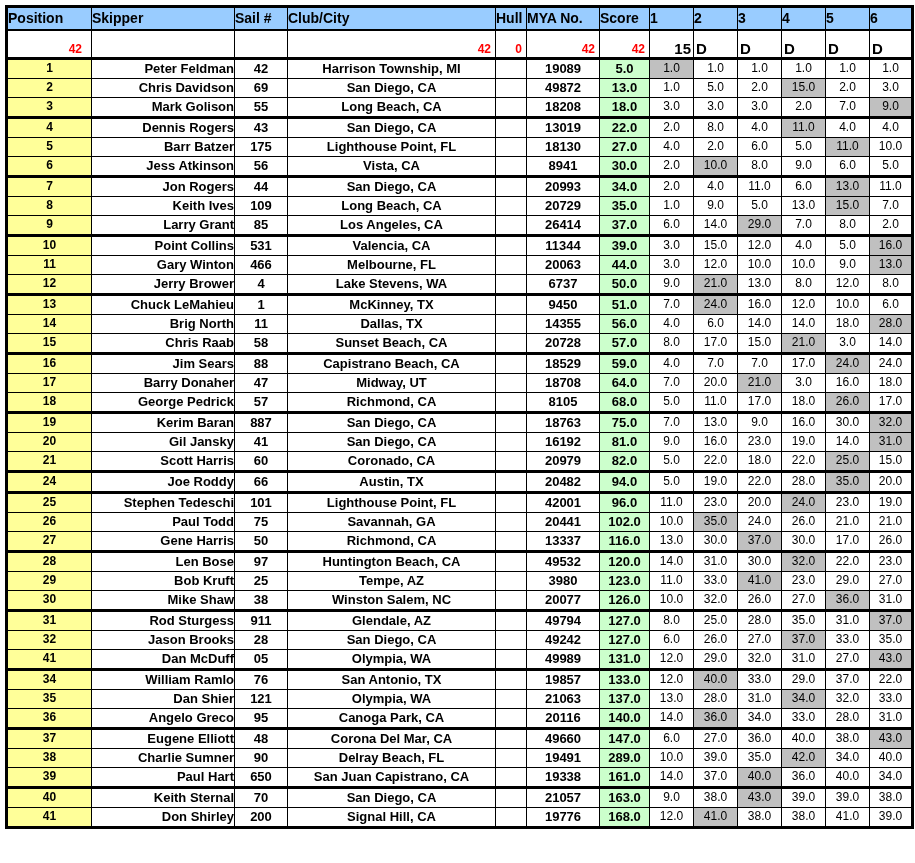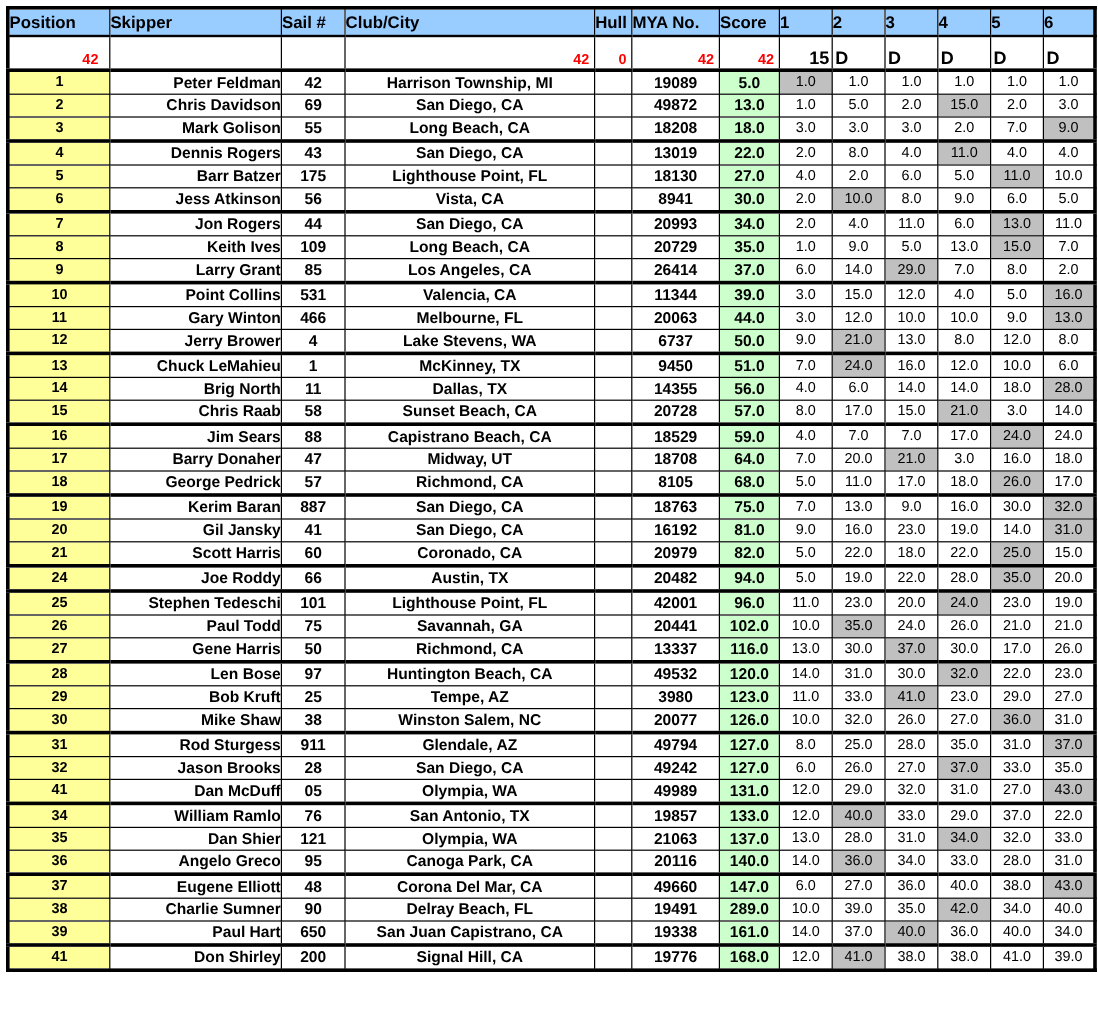--- a/index.html
+++ b/index.html
@@ -652,20 +652,35 @@
         <td>19338</td>
         <td class="score">161.0</td>
         <td class="race">14.0</td>
         <td class="race">37.0</td>
         <td class="race discard">40.0</td>
         <td class="race">36.0</td>
         <td class="race">40.0</td>
         <td class="race">34.0</td>
       </tr>
       <tr>
+        <td class="pos">40</td>
+        <td class="skipper">Keith Sternal</td>
+        <td>70</td>
+        <td>San Diego, CA</td>
+        <td></td>
+        <td>21057</td>
+        <td class="score">163.0</td>
+        <td class="race">9.0</td>
+        <td class="race">38.0</td>
+        <td class="race discard">43.0</td>
+        <td class="race">39.0</td>
+        <td class="race">39.0</td>
+        <td class="race">38.0</td>
+      </tr>
+      <tr>
         <td class="pos">41</td>
         <td class="skipper">Don Shirley</td>
         <td>200</td>
         <td>Signal Hill, CA</td>
         <td></td>
         <td>19776</td>
         <td class="score">168.0</td>
         <td class="race">12.0</td>
         <td class="race discard">41.0</td>
         <td class="race">38.0</td>

